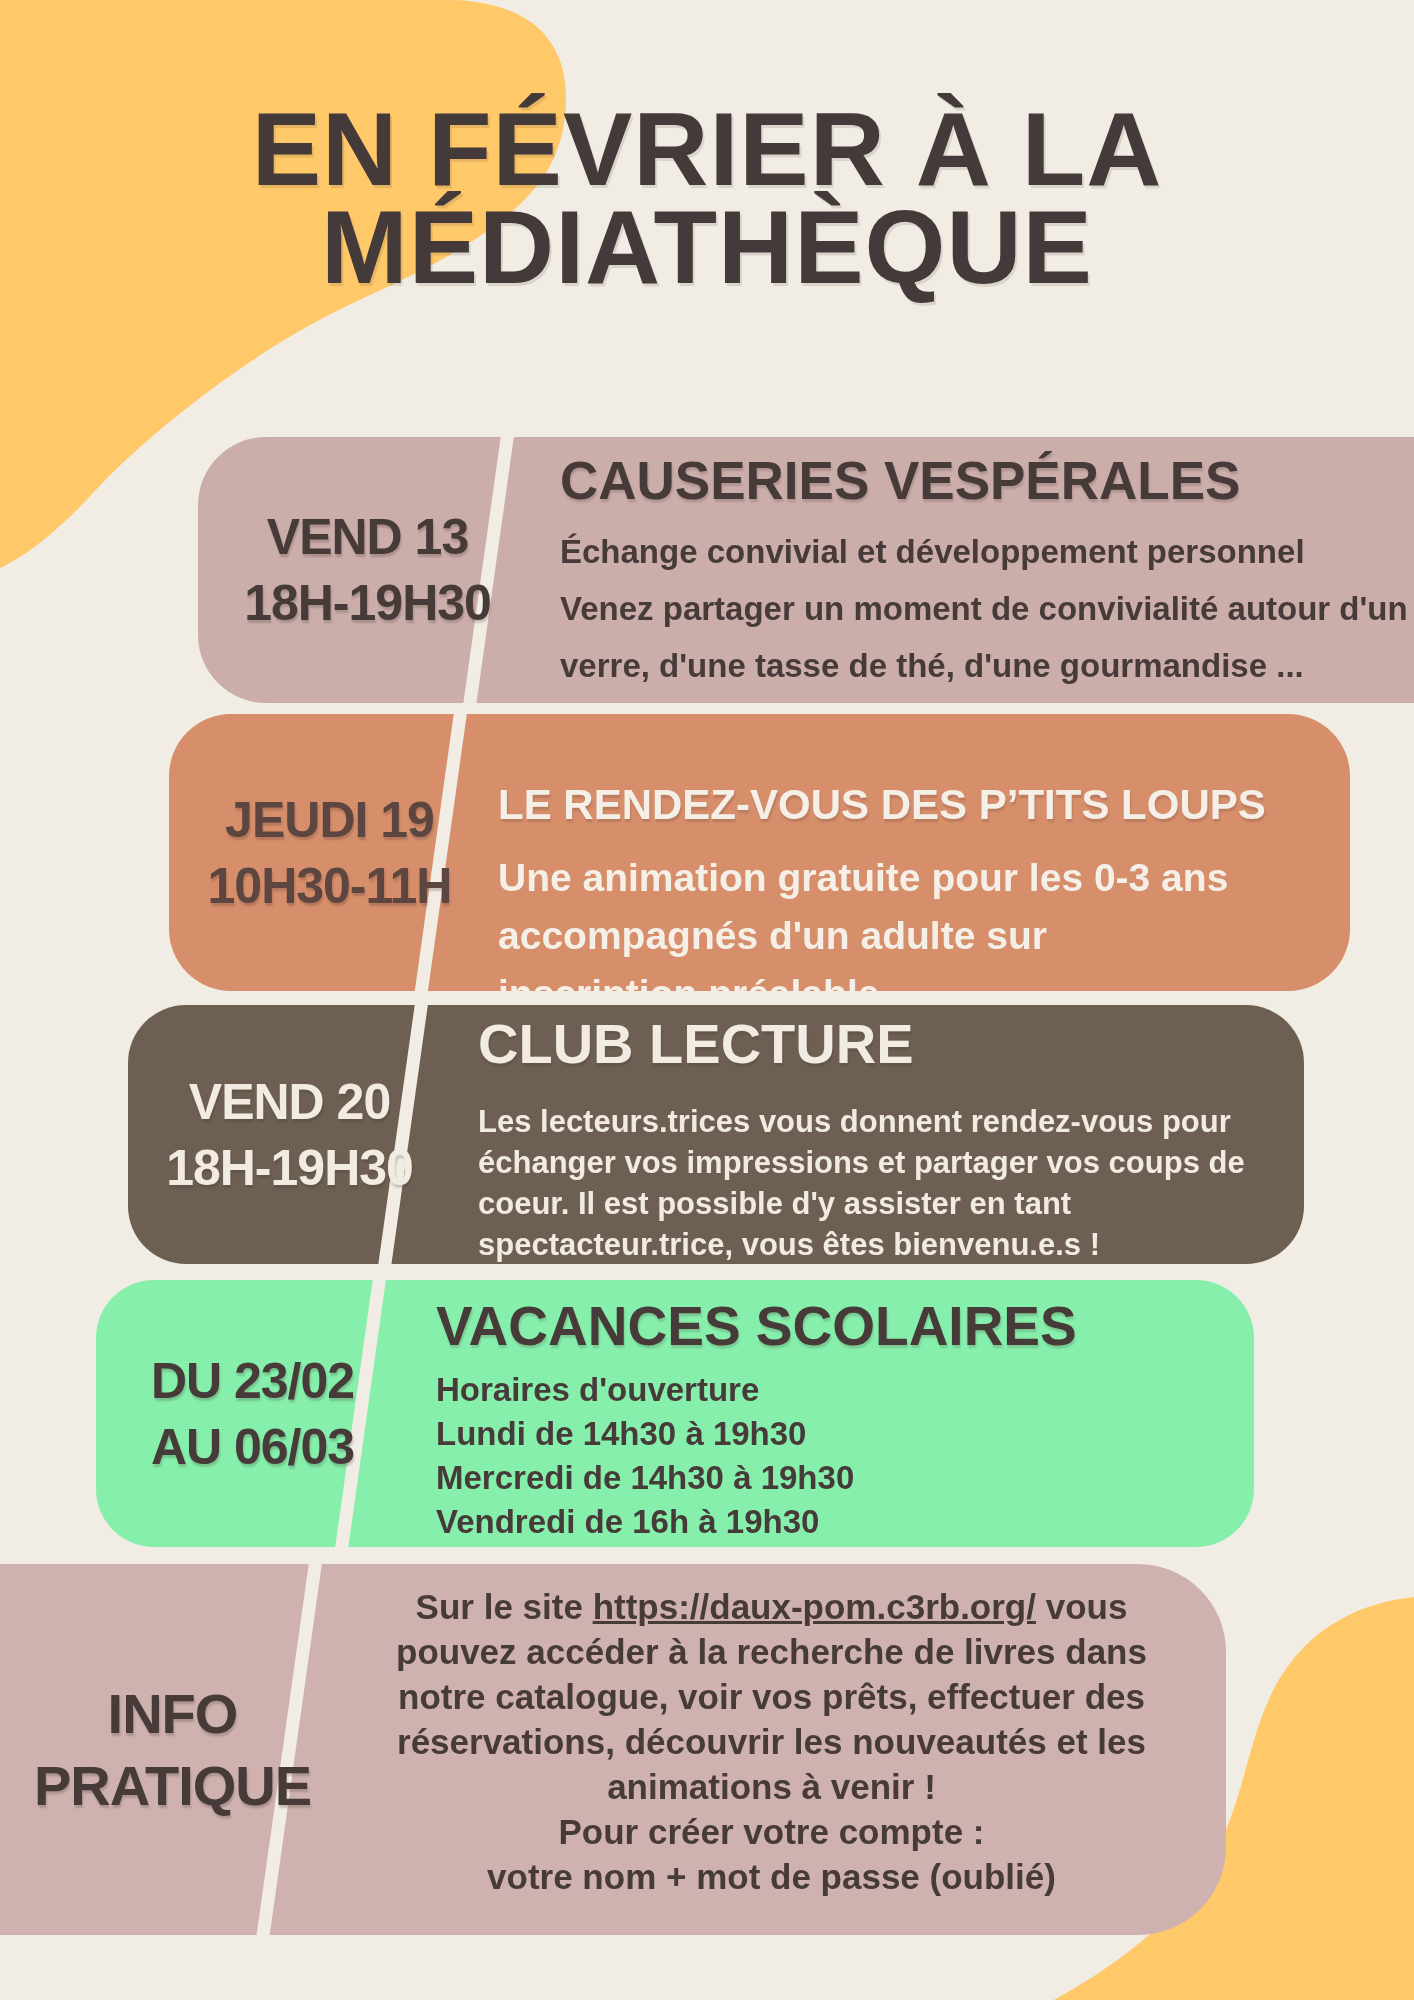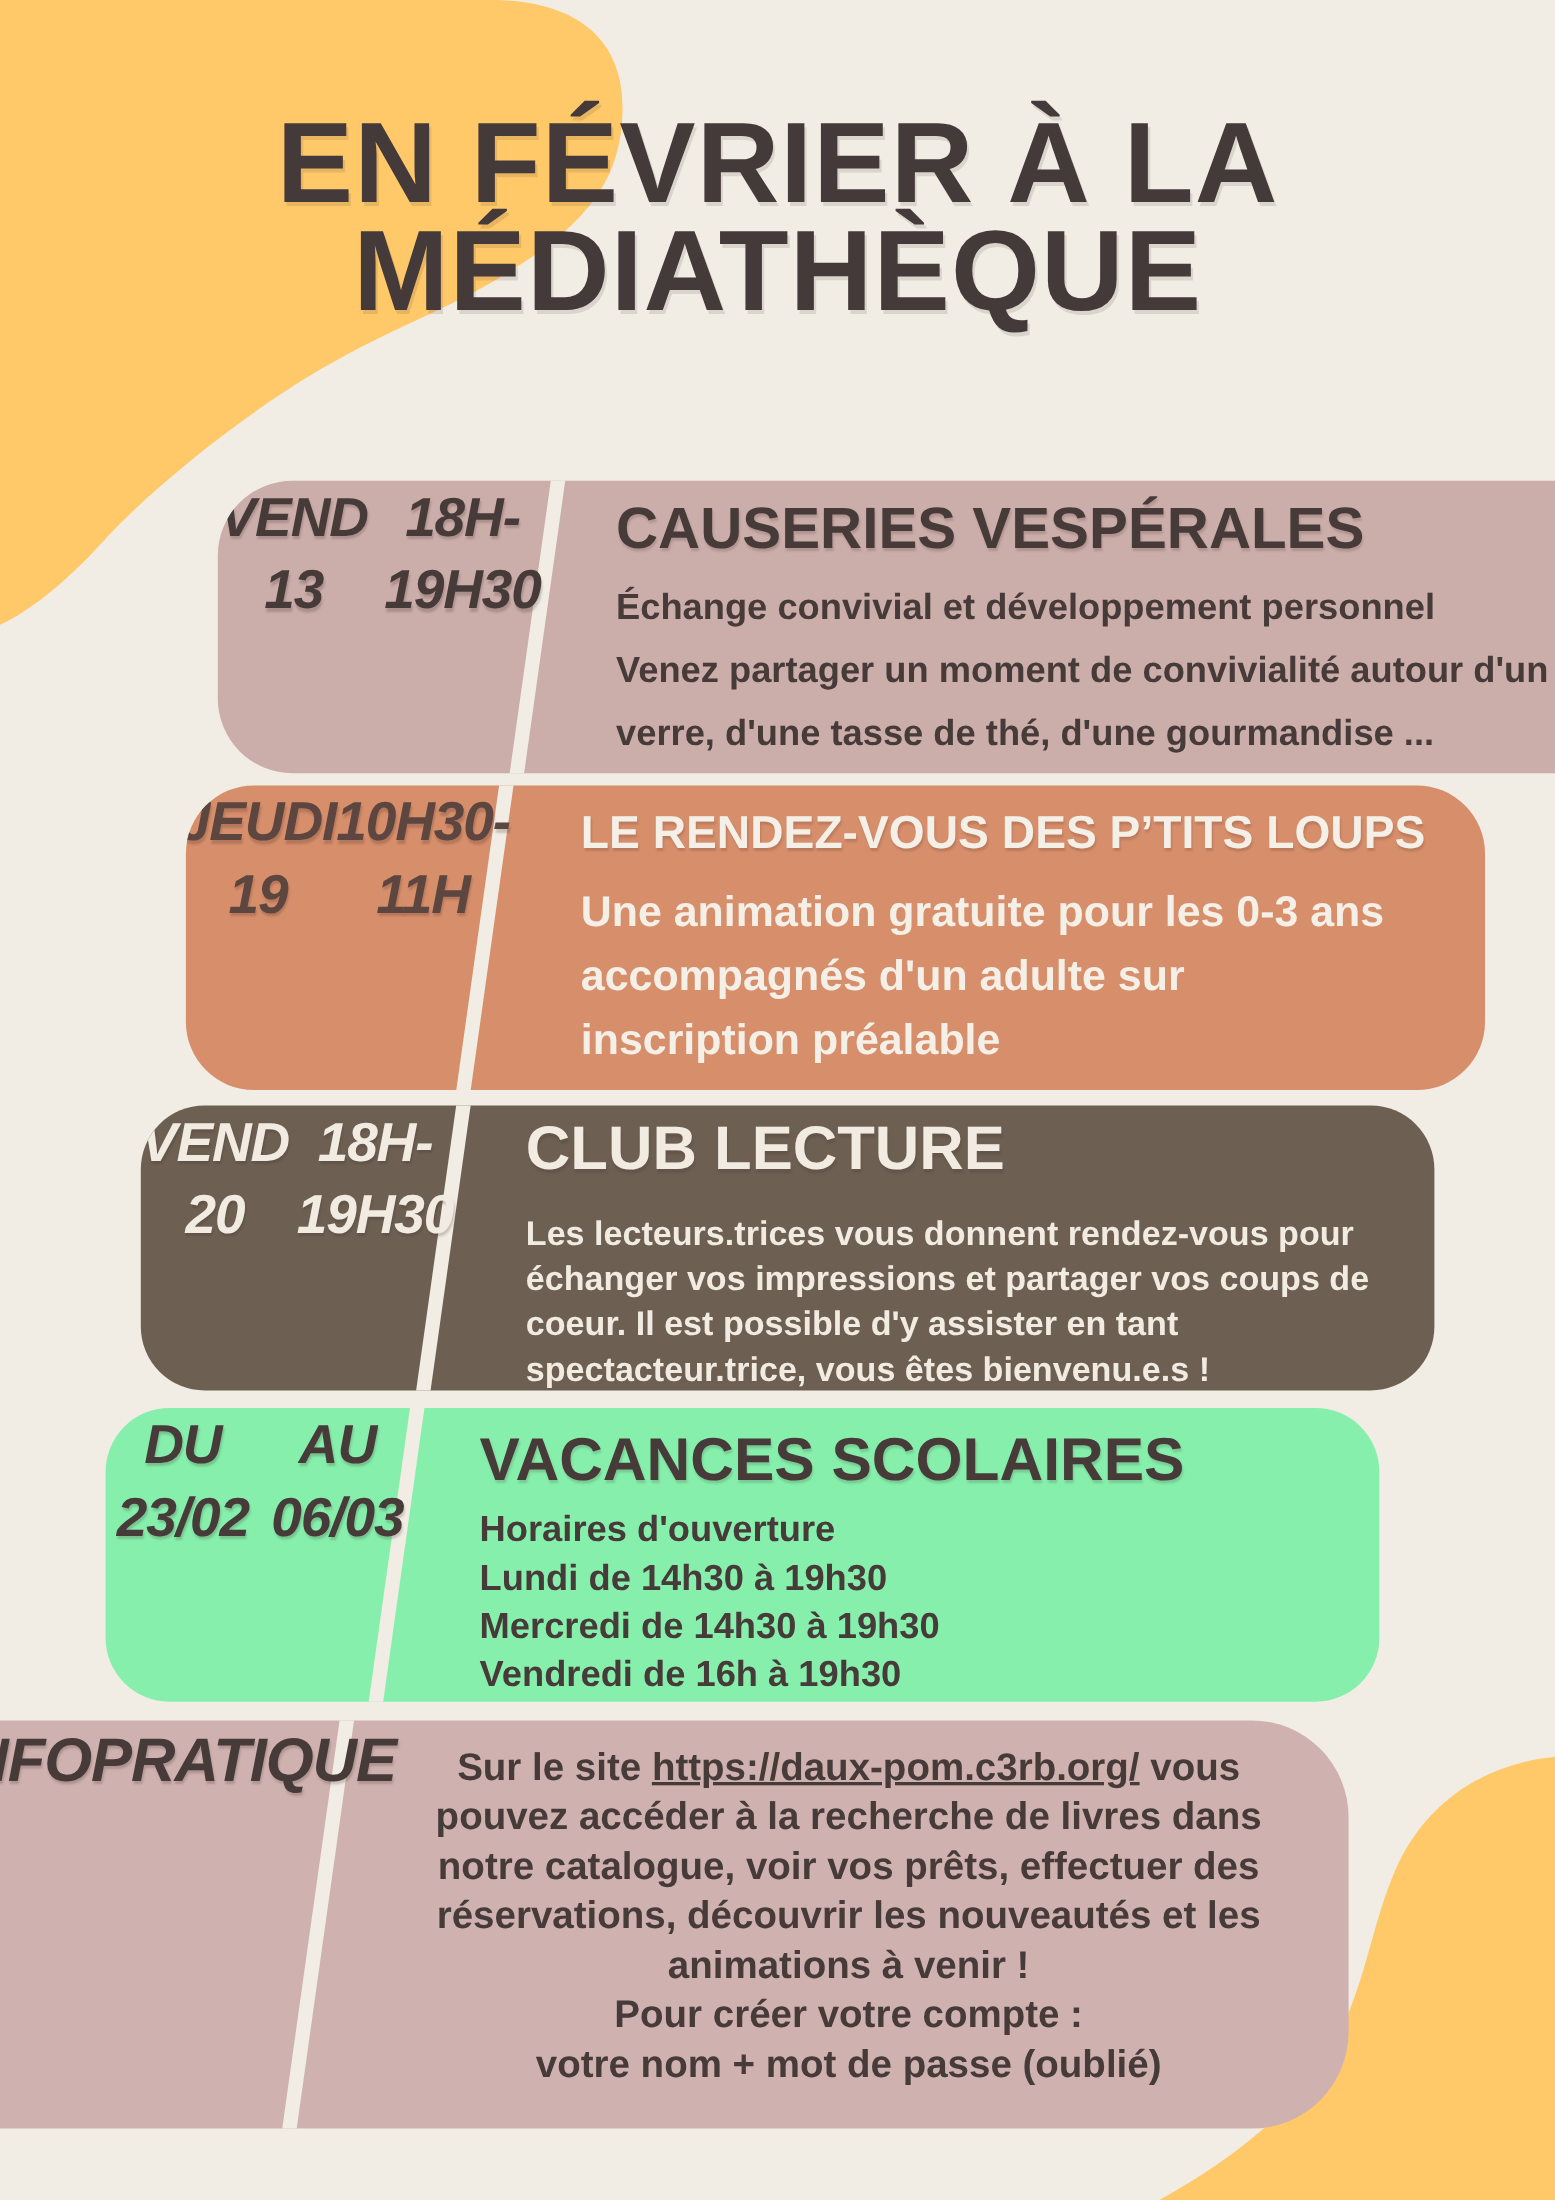--- a/index.html
+++ b/index.html
@@ -17,42 +17,42 @@
     font-size:104px; line-height:98px; letter-spacing:1px;
     text-shadow:2px 3px 0 rgba(60,40,35,.12);
   }
 
   .card { position:absolute; z-index:1; overflow:hidden; }
   .divider {
     position:absolute; top:-30px; height:calc(100% + 60px); width:13px;
     background:#f1ede4; transform:rotate(8deg); transform-origin:50% 0;
   }
   .date {
-    position:absolute; left:0; top:0; bottom:0;
-    display:flex; flex-direction:row; justify-content:center;
+    position:absolute; left:16px; top:0; bottom:0;
+    display:flex; flex-direction:column; justify-content:center;
     text-align:center; font-weight:bold; font-size:50px; line-height:66px;
-    letter-spacing:-1px; text-shadow:1px 3px 2px rgba(60,40,35,.22);font-style:italic;
+    letter-spacing:-1px; text-shadow:1px 3px 2px rgba(60,40,35,.22);
   }
   .content { position:absolute; top:0; right:0; bottom:0; }
   .card-title { font-weight:bold; letter-spacing:0; text-shadow:1px 3px 2px rgba(60,40,35,.18); }
   .body { font-weight:bold; }
 
   
   .c1 { left:198px; top:437px; width:1216px; height:266px; background:#cbadaa; border-radius:68px 0 0 68px; }
   .c1 .divider { left:307px; }
   .c1 .date { width:307px; color:#473b3a; }
   .c1 .content { left:362px; padding-top:14px; color:#473b3a; }
   .c1 .card-title { font-size:53px; line-height:60px; }
   .c1 .body { margin-top:12px; font-size:33px; line-height:57px; }
 
   
   .c2 { left:169px; top:714px; width:1181px; height:277px; background:#d78e6b; border-radius:62px; }
   .c2 .divider { left:289px; }
   .c2 .date { width:289px; color:#5c463f; }
-  .c2 .content { left:359px; padding-top:17px; color:#f5f0e7; }
+  .c2 .content { left:329px; padding-top:17px; color:#f5f0e7;margin-top:48px; }
   .c2 .card-title { font-size:42px; line-height:52px; }
   .c2 .body { margin-top:18px; font-size:39px; line-height:58px; }
 
   
   .c3 { left:128px; top:1005px; width:1176px; height:259px; background:#6d6053; border-radius:58px; }
   .c3 .divider { left:291px; }
   .c3 .date { width:291px; color:#f1ebe1; }
   .c3 .content { left:350px; padding-top:8px; color:#f1ebe1; }
   .c3 .card-title { font-size:56px; line-height:62px; }
   .c3 .body { margin-top:26px; font-size:31px; line-height:41px; }

